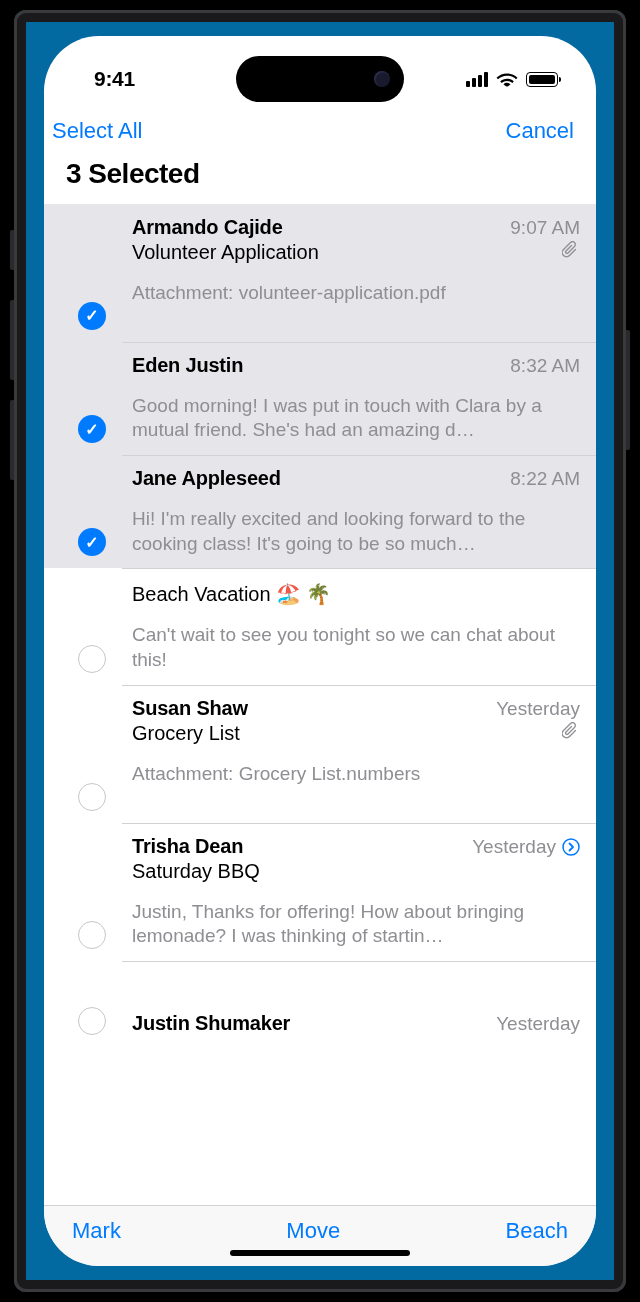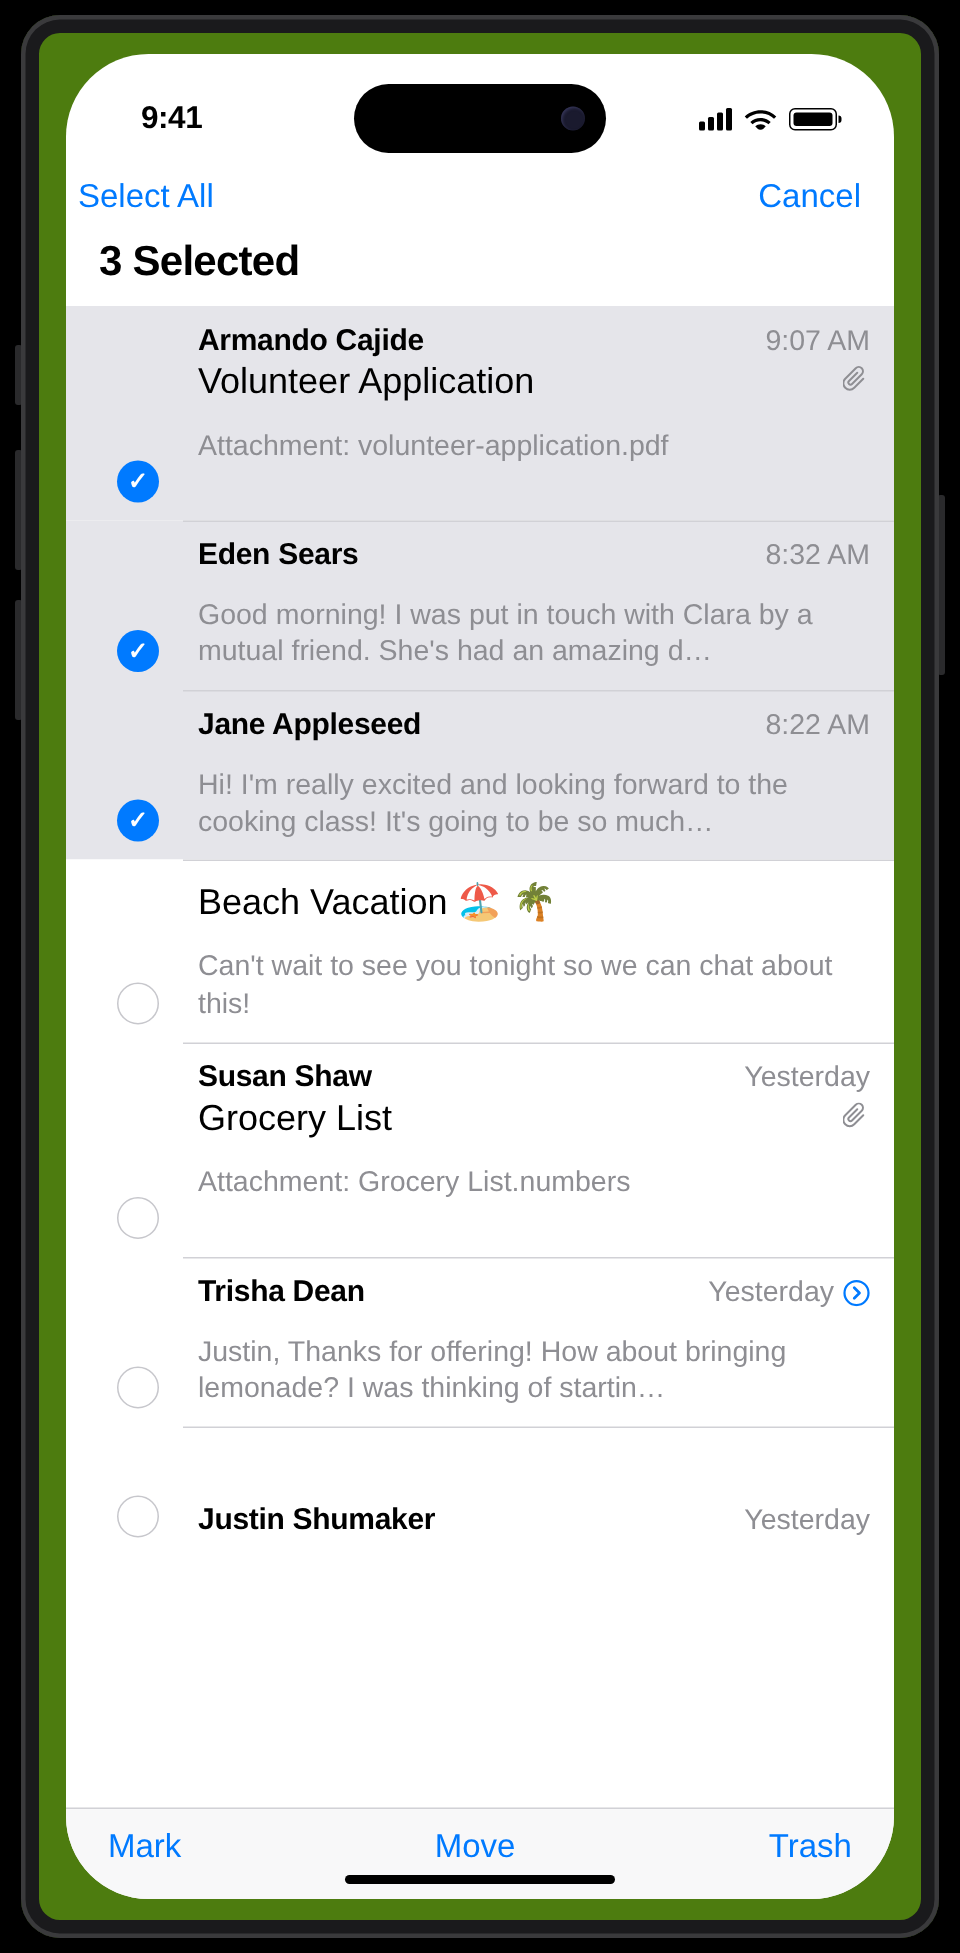--- a/index.html
+++ b/index.html
@@ -16,22 +16,22 @@
       position: relative;
       overflow: hidden;
     }
     
     .phone-frame {
       position: absolute;
       left: 14px;
       top: 10px;
       right: 14px;
       bottom: 10px;
-      background: #4d7c0f;
-      border-radius: 26px;
+      background: #0369a1;
+      border-radius: 12px;
       box-shadow: inset 0 0 0 3px #3a3a3c, inset 0 0 0 12px #1a1a1c;
     }
     .side-button {
       position: absolute;
       background: #2a2a2c;
       width: 5px;
       border-radius: 2px;
     }
     .btn-left-1 { left: 10px; top: 230px; height: 40px; }
     .btn-left-2 { left: 10px; top: 300px; height: 80px; }
@@ -214,21 +214,21 @@
       display: flex;
       align-items: center;
       gap: 6px;
     }
     .time {
       font-size: 19px;
       color: #8e8e93;
       font-weight: 400;
     }
     .subject {
-      font-size: 24px;
+      font-size: 20px;
       color: #000;
       margin-top: 2px;
       display: flex;
       align-items: center;
       gap: 4px;
     }
     .preview {
       font-size: 19px;
       color: #8e8e93;
       line-height: 1.3;
@@ -335,21 +335,21 @@
             </div>
             <div class="preview">Attachment: volunteer-application.pdf</div>
             <div class="spacer-preview"></div>
           </div>
         </div>
         <div class="mail-row selected">
           <div class="mail-divider"></div>
           <div class="check on"></div>
           <div class="mail-content">
             <div class="mail-header">
-              <div class="sender">Eden Sears</div>
+              <div class="sender">Eden Justin</div>
               <div class="time-col">
                 <div class="time">8:32 AM</div>
               </div>
             </div>
             <div class="preview">Good morning! I was put in touch with Clara by a mutual friend. She's had an amazing d…</div>
           </div>
         </div>
         <div class="mail-row selected">
           <div class="mail-divider"></div>
           <div class="check on"></div>
@@ -400,38 +400,41 @@
             <div class="mail-header">
               <div class="sender">Trisha Dean</div>
               <div class="time-col">
                 <div class="time">Yesterday</div>
                 <svg class="disclosure" viewBox="0 0 18 18">
                   <circle cx="9" cy="9" r="8" fill="none" stroke="#007aff" stroke-width="1.5"></circle>
                   <path d="M7.5 5.5l3.5 3.5-3.5 3.5" fill="none" stroke="#007aff" stroke-width="1.8" stroke-linecap="round" stroke-linejoin="round"></path>
                 </svg>
               </div>
             </div>
+            <div class="mail-header">
+              <div class="subject">Saturday BBQ</div>
+            </div>
             <div class="preview">Justin, Thanks for offering! How about bringing lemonade? I was thinking of startin…</div>
           </div>
         </div>
         <div class="mail-row">
           <div class="mail-divider"></div>
           <div class="check off"></div>
           <div class="mail-content">
             <div class="mail-header">
               <div class="sender">Justin Shumaker</div>
               <div class="time-col">
                 <div class="time">Yesterday</div>
               </div>
             </div>
           </div>
         </div>
       </div>
 
     <div class="toolbar">
       <div class="tool-btn">Mark</div>
       <div class="tool-btn">Move</div>
-      <div class="tool-btn">Trash</div>
+      <div class="tool-btn">Beach</div>
     </div>
 
     <div class="home-indicator"></div>
   </div>
 </div>
 
 </body></html>

